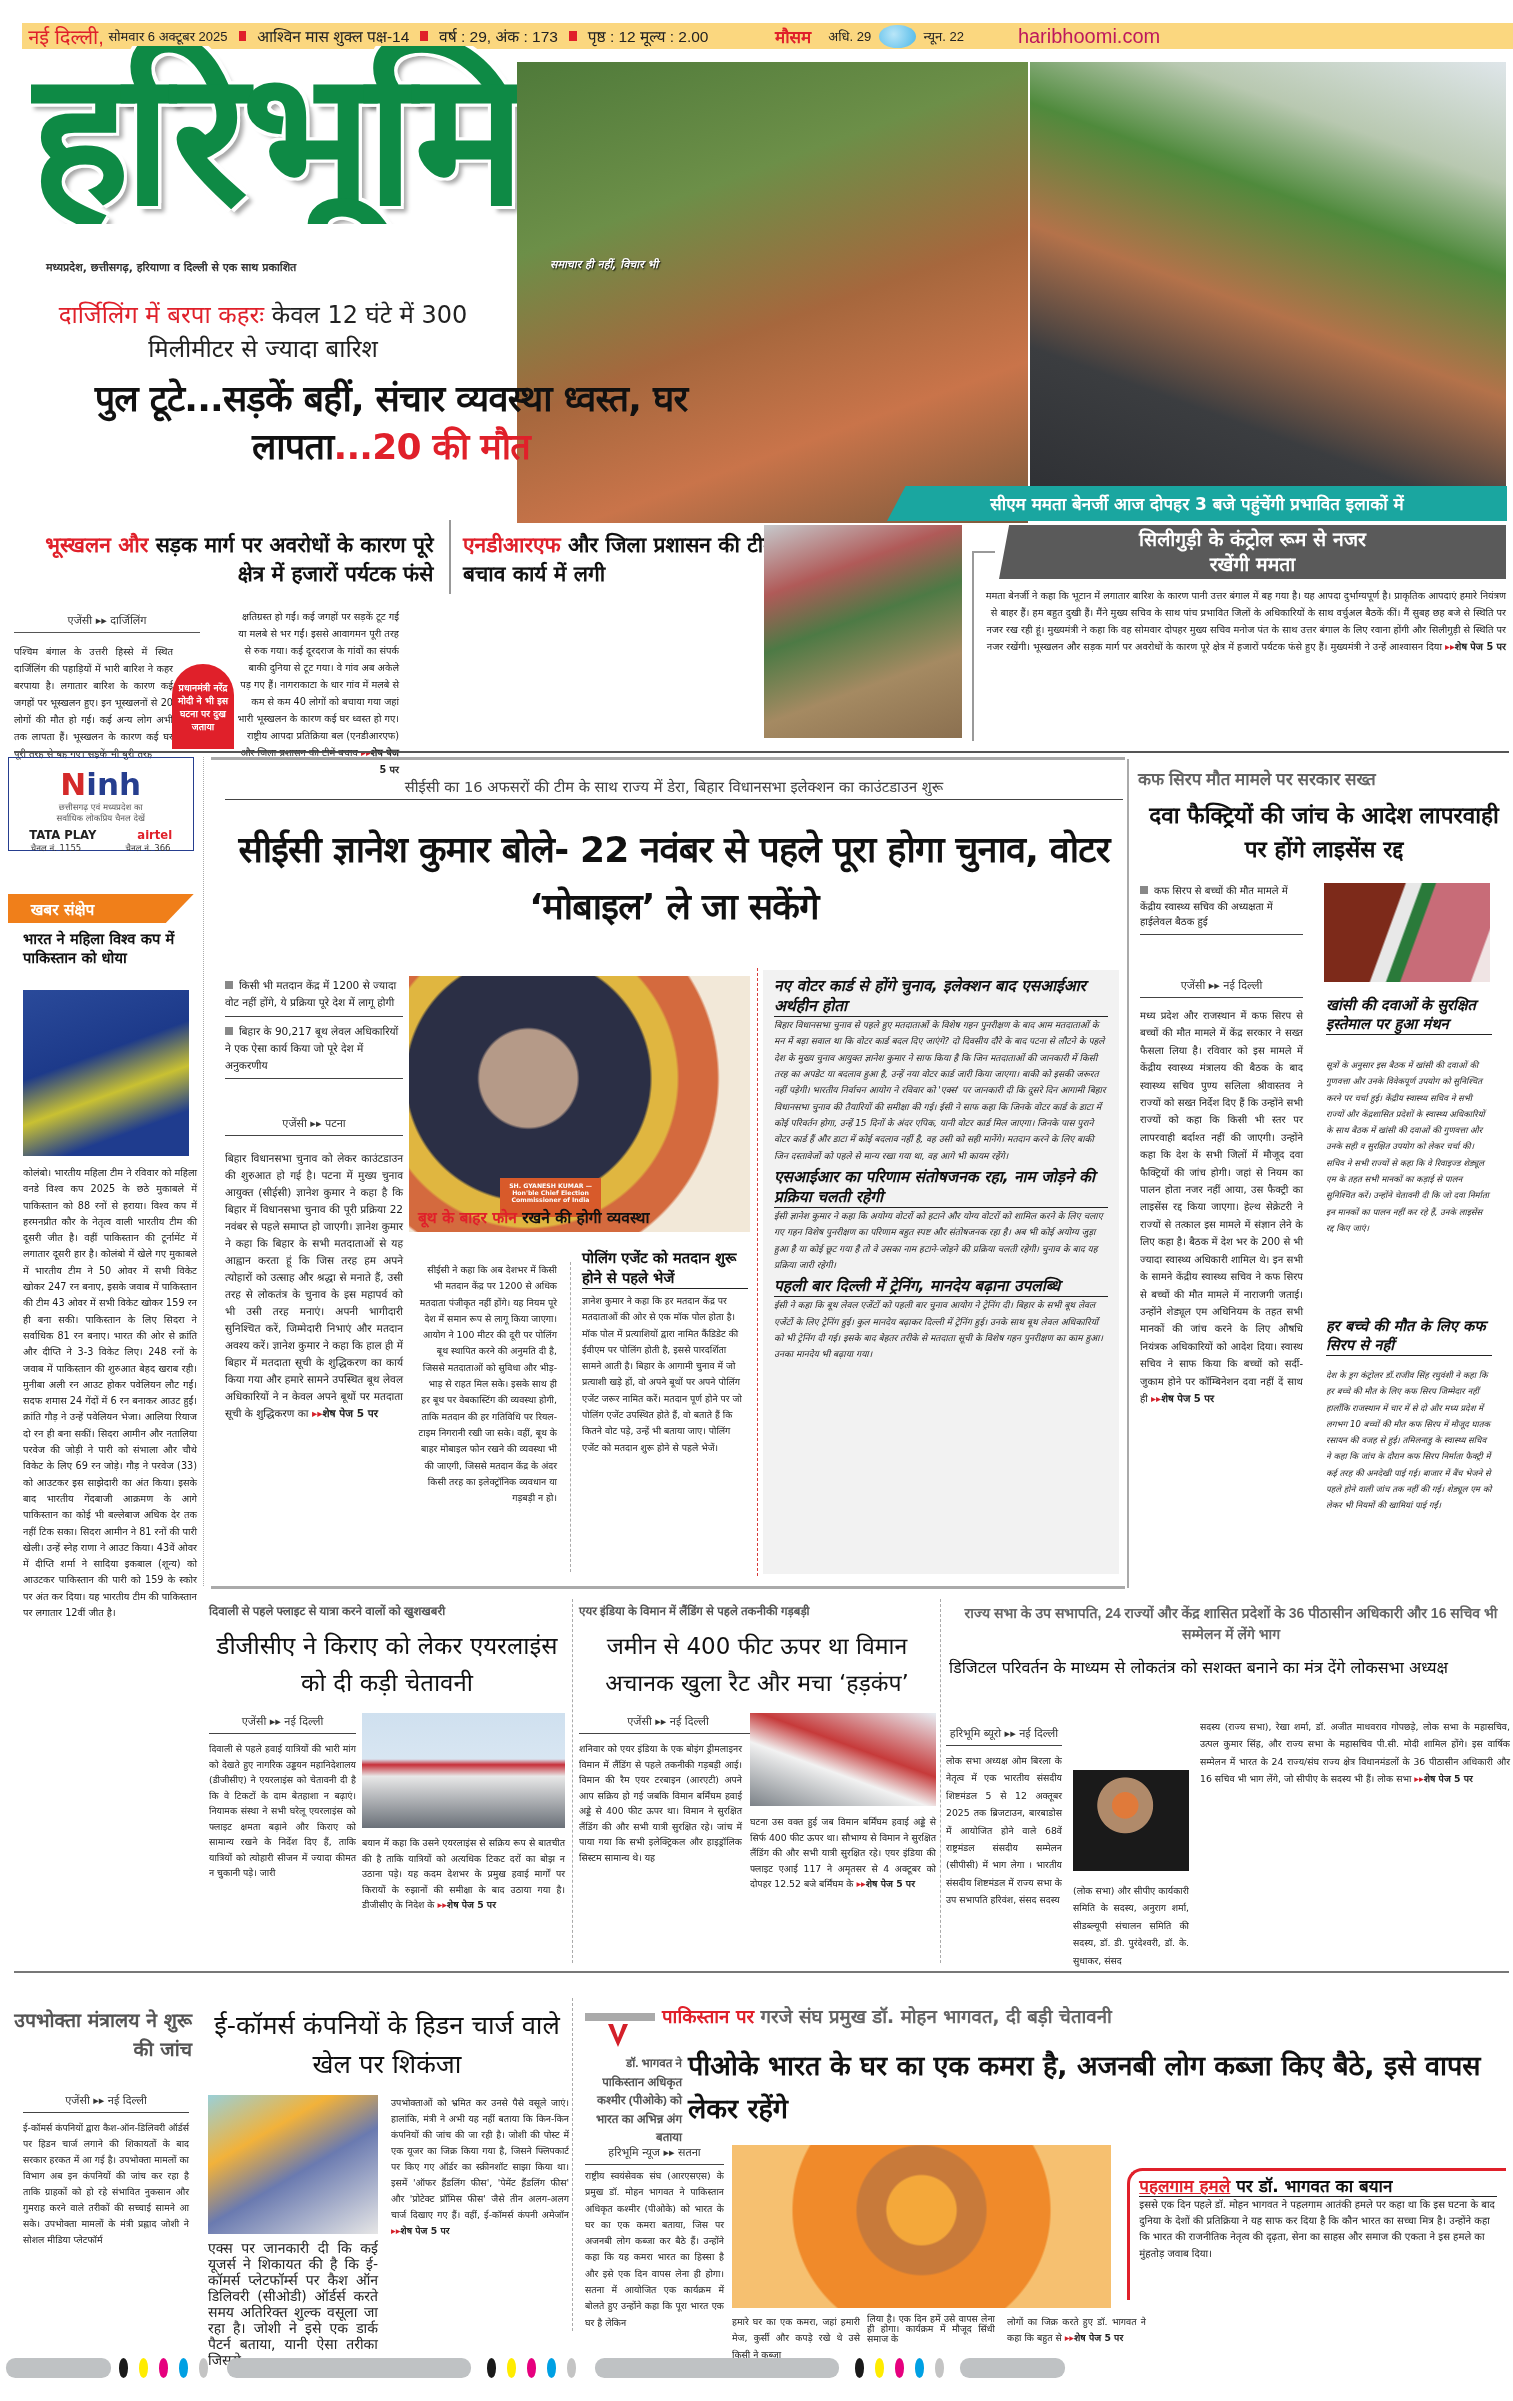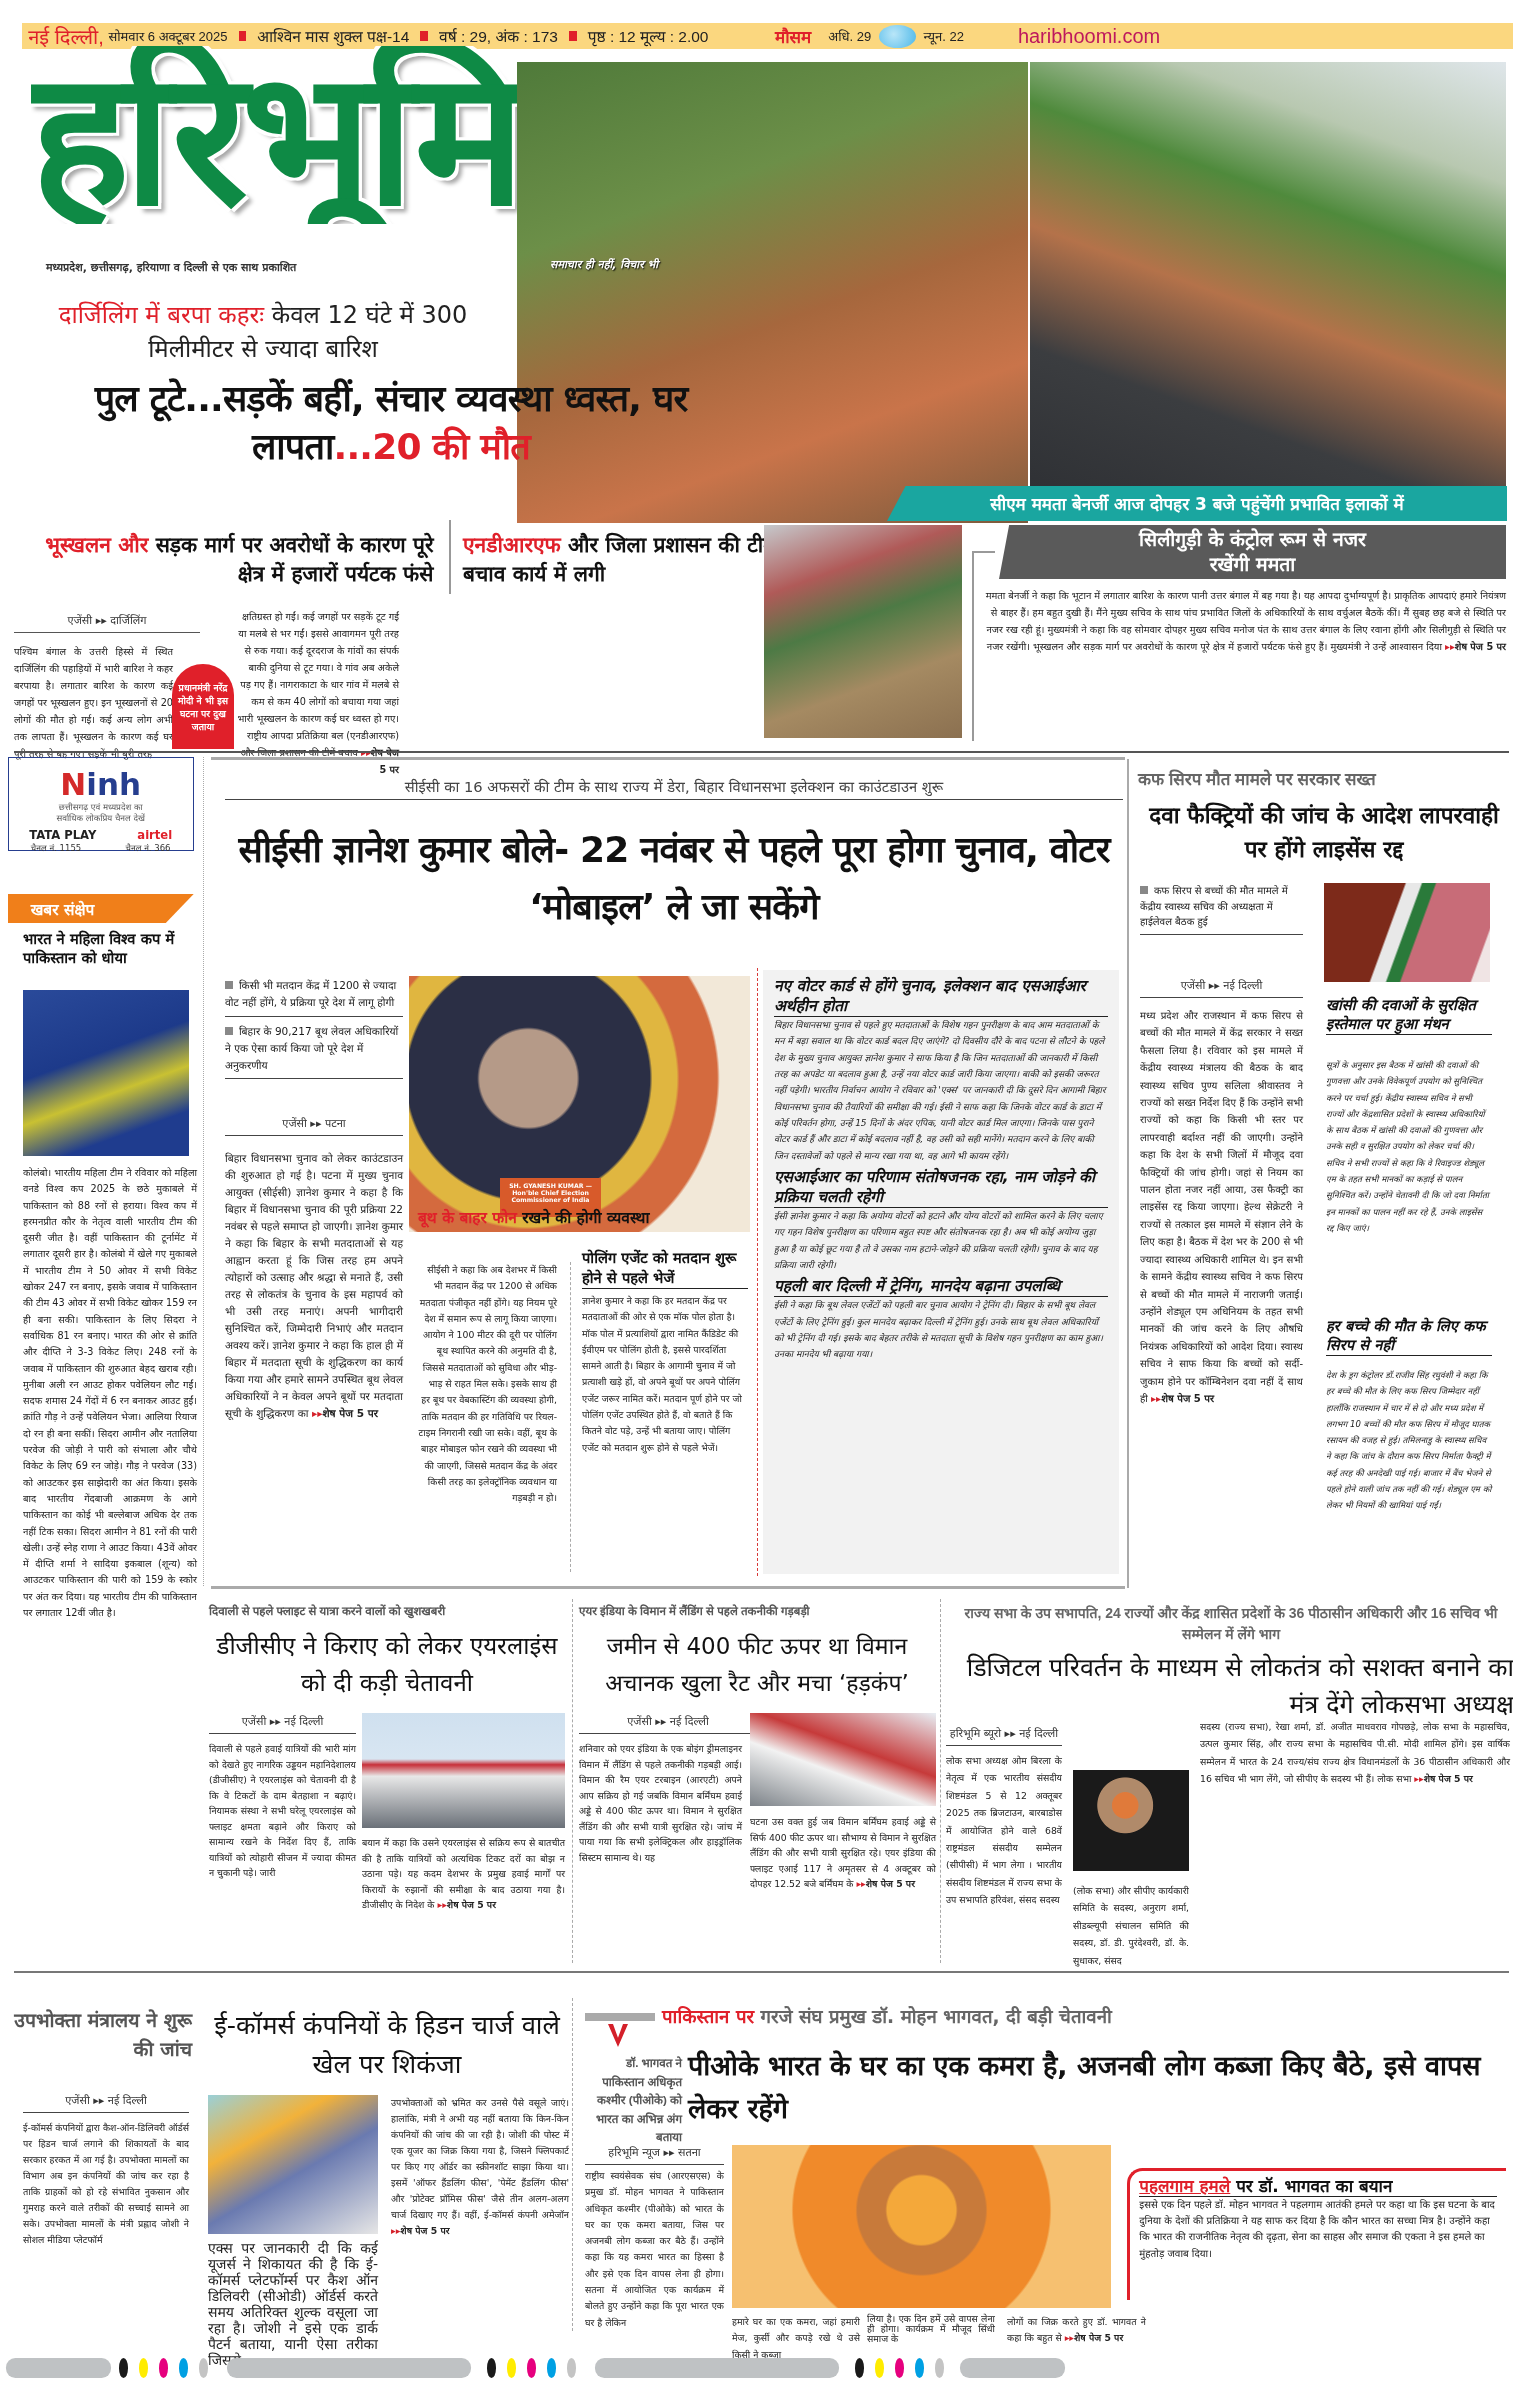--- a/index.html
+++ b/index.html
@@ -196,21 +196,21 @@
 <div class="abs byline" style="left:579px;top:1713px;width:178px">एजेंसी ▸▸ नई दिल्ली</div>
 <div class="abs body" style="left:579px;top:1741px;width:163px;font-size:9.3px;line-height:15.5px">शनिवार को एयर इंडिया के एक बोइंग ड्रीमलाइनर विमान में लैंडिंग से पहले तकनीकी गड़बड़ी आई। विमान की रैम एयर टरबाइन (आरएटी) अपने आप सक्रिय हो गई जबकि विमान बर्मिंघम हवाई अड्डे से 400 फीट ऊपर था। विमान ने सुरक्षित लैंडिंग की और सभी यात्री सुरक्षित रहे। जांच में पाया गया कि सभी इलेक्ट्रिकल और हाइड्रॉलिक सिस्टम सामान्य थे। यह</div>
 <div class="abs photo8" style="left:750px;top:1713px;width:186px;height:93px"></div>
 <div class="abs body" style="left:750px;top:1814px;width:186px;font-size:9.3px;line-height:15.5px">
   <span>घटना उस वक्त हुई जब विमान बर्मिंघम हवाई अड्डे से सिर्फ 400 फीट ऊपर था। सौभाग्य से विमान ने सुरक्षित लैंडिंग की और सभी यात्री सुरक्षित रहे। एयर इंडिया की फ्लाइट एआई 117 ने अमृतसर से 4 अक्टूबर को दोपहर 12.52 बजे बर्मिंघम के</span>
   <span class="more">▸▸<b>शेष पेज 5 पर</b></span>
 </div>
 <div class="abs dash" style="left:940px;top:1599px;height:364px"></div>
 
 <div class="abs sub" style="left:960px;top:1603px;width:542px;font-size:14px;line-height:21px;text-align:center">राज्य सभा के उप सभापति, 24 राज्यों और केंद्र शासित प्रदेशों के 36 पीठासीन अधिकारी और 16 सचिव भी सम्मेलन में लेंगे भाग</div>
-<div class="abs headline" style="left:949px;top:1649px;width:565px;font-size:25px;line-height:37px;text-align:right;font-weight:normal">डिजिटल परिवर्तन के माध्यम से लोकतंत्र को सशक्त बनाने का मंत्र देंगे लोकसभा अध्यक्ष</div>
+<div class="abs headline" style="left:949px;top:1649px;width:565px;font-size:16px;line-height:37px;text-align:left;font-weight:normal">डिजिटल परिवर्तन के माध्यम से लोकतंत्र को सशक्त बनाने का मंत्र देंगे लोकसभा अध्यक्ष</div>
 <div class="abs byline" style="left:946px;top:1725px;width:116px">हरिभूमि ब्यूरो ▸▸ नई दिल्ली</div>
 <div class="abs body" style="left:946px;top:1752px;width:116px;font-size:9.3px;line-height:17.4px">लोक सभा अध्यक्ष ओम बिरला के नेतृत्व में एक भारतीय संसदीय शिष्टमंडल 5 से 12 अक्तूबर 2025 तक ब्रिजटाउन, बारबाडोस में आयोजित होने वाले 68वें राष्ट्रमंडल संसदीय सम्मेलन (सीपीसी) में भाग लेगा । भारतीय संसदीय शिष्टमंडल में राज्य सभा के उप सभापति हरिवंश, संसद सदस्य</div>
 <div class="abs photo9" style="left:1073px;top:1770px;width:116px;height:101px"></div>
 <div class="abs body" style="left:1073px;top:1882px;width:116px;font-size:9.3px;line-height:17.4px">(लोक सभा) और सीपीए कार्यकारी समिति के सदस्य, अनुराग शर्मा, सीडब्ल्यूपी संचालन समिति की सदस्य, डॉ. डी. पुरंदेश्वरी, डॉ. के. सुधाकर, संसद</div>
 <div class="abs body" style="left:1200px;top:1718px;width:310px;font-size:9.3px;line-height:17.4px;column-count:1;padding-left:0">
   <span>सदस्य (राज्य सभा), रेखा शर्मा, डॉ. अजीत माधवराव गोपछड़े, लोक सभा के महासचिव, उत्पल कुमार सिंह, और राज्य सभा के महासचिव पी.सी. मोदी शामिल होंगे। इस वार्षिक सम्मेलन में भारत के 24 राज्य/संघ राज्य क्षेत्र विधानमंडलों के 36 पीठासीन अधिकारी और 16 सचिव भी भाग लेंगे, जो सीपीए के सदस्य भी हैं। लोक सभा</span>
   <span class="more">▸▸<b>शेष पेज 5 पर</b></span>
 </div>
 
 <div class="abs hr" style="left:14px;top:1971px;width:1495px;height:1.5px;background:#777"></div>

